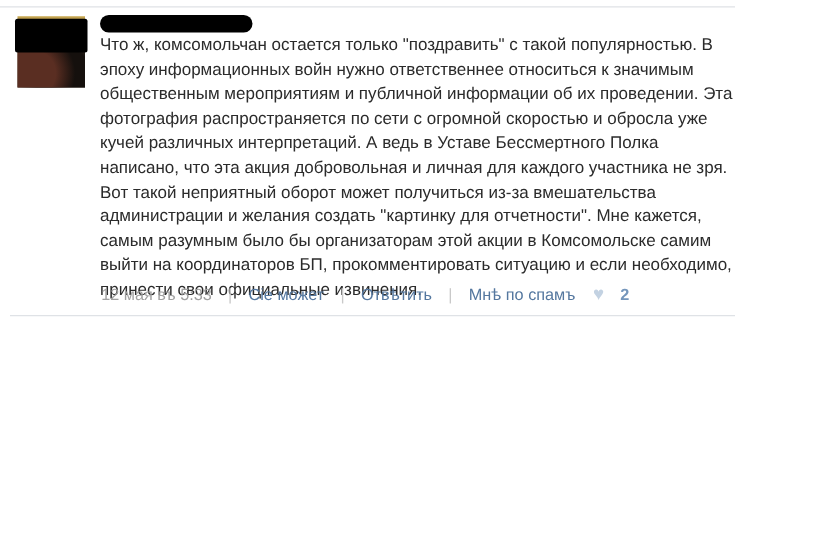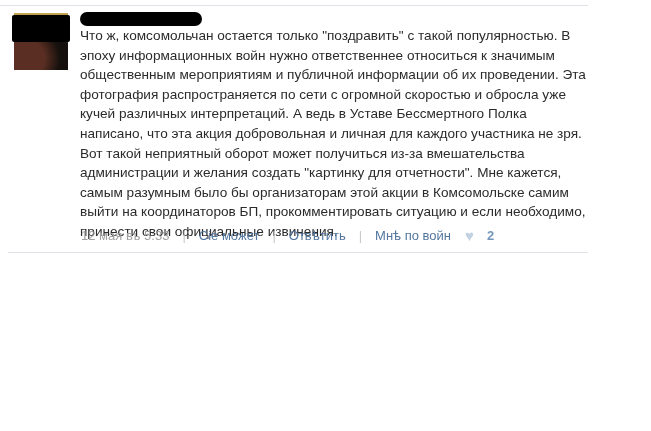--- a/index.html
+++ b/index.html
@@ -117,20 +117,20 @@
 
   <div class="comment-text">Что ж, комсомольчан остается только "поздравить" с такой популярностью. В эпоху информационных войн нужно ответственнее относиться к значимым общественным мероприятиям и публичной информации об их проведении. Эта фотография распространяется по сети с огромной скоростью и обросла уже кучей различных интерпретаций. А ведь в Уставе Бессмертного Полка написано, что эта акция добровольная и личная для каждого участника не зря. Вот такой неприятный оборот может получиться из-за вмешательства администрации и желания создать "картинку для отчетности". Мне кажется, самым разумным было бы организаторам этой акции в Комсомольске самим выйти на координаторов БП, прокомментировать ситуацию и если необходимо, принести свои официальные извинения.</div>
 
   <div class="footer">
     <span class="date">12 мая въ 5:33</span>
     <span class="sep">|</span>
     <a class="link">Сiе может</a>
     <span class="sep">|</span>
     <a class="link">Отвѣтить</a>
     <span class="sep">|</span>
-    <a class="link">Мнѣ по войн</a>
+    <a class="link">Мнѣ по спамъ</a>
     <span class="heart">♥</span>
     <span class="count">2</span>
   </div>
 
   <div class="divider bottom"></div>
 
 </div>
 
 </body></html>

